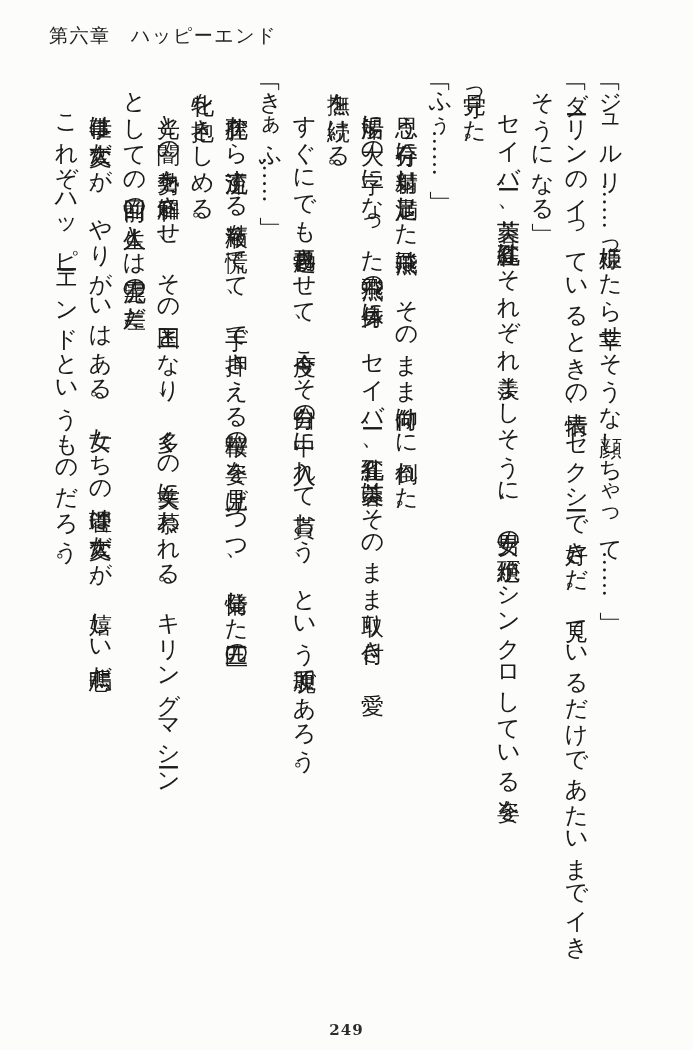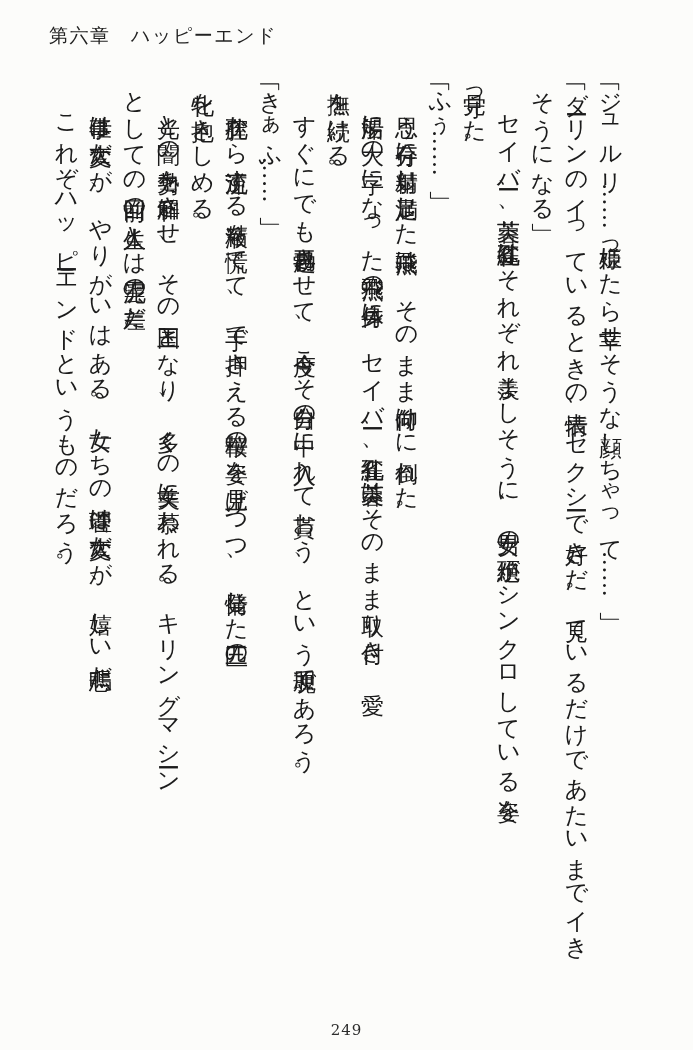--- a/index.html
+++ b/index.html
@@ -48,20 +48,21 @@
   }
   .page-number {
     position: absolute;
     left: 0;
     right: 0;
     top: 1021px;
     text-align: center;
     font-size: 15px;
     letter-spacing: 1px;
     color: #2c2c2c;
+    font-weight: bold;
   }
 </style>
 </head>
 <body>
 
 <div class="page">
 
   <div class="chapter-header">第六章　ハッピーエンド</div>
 
   <div class="text-area">

